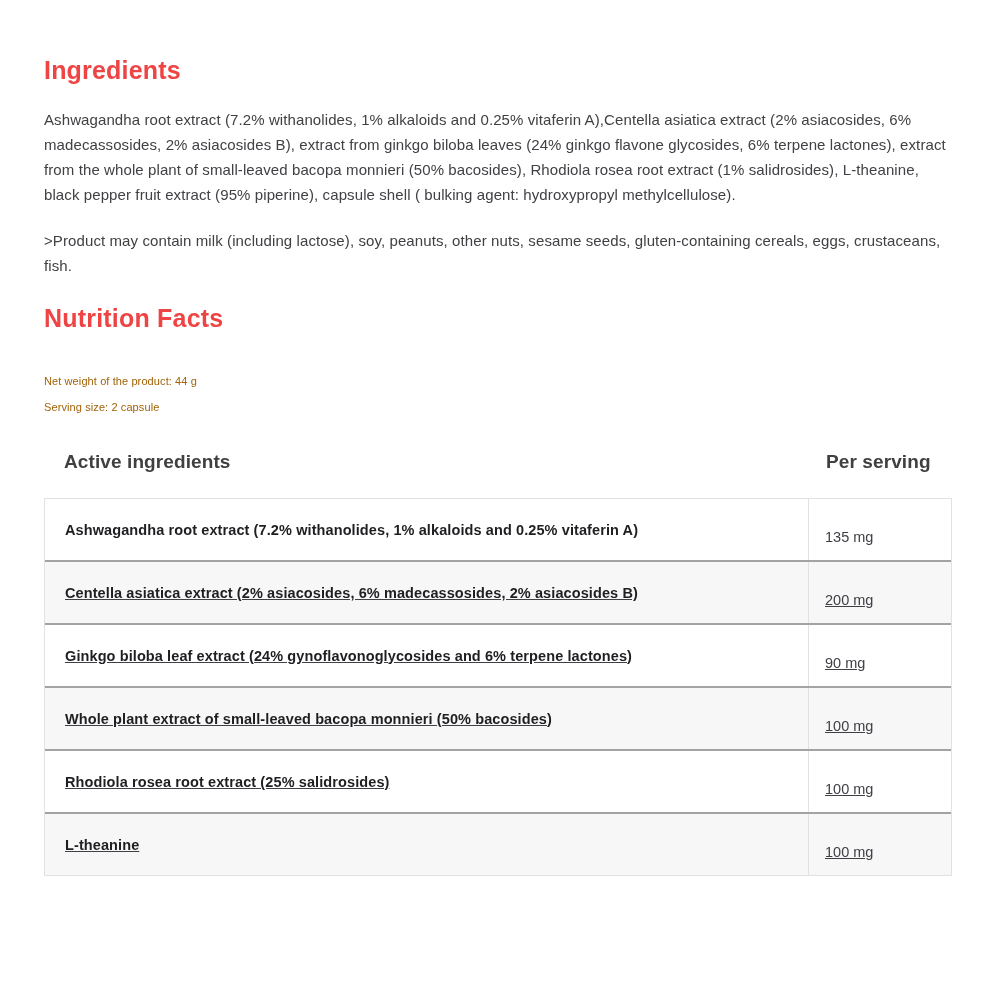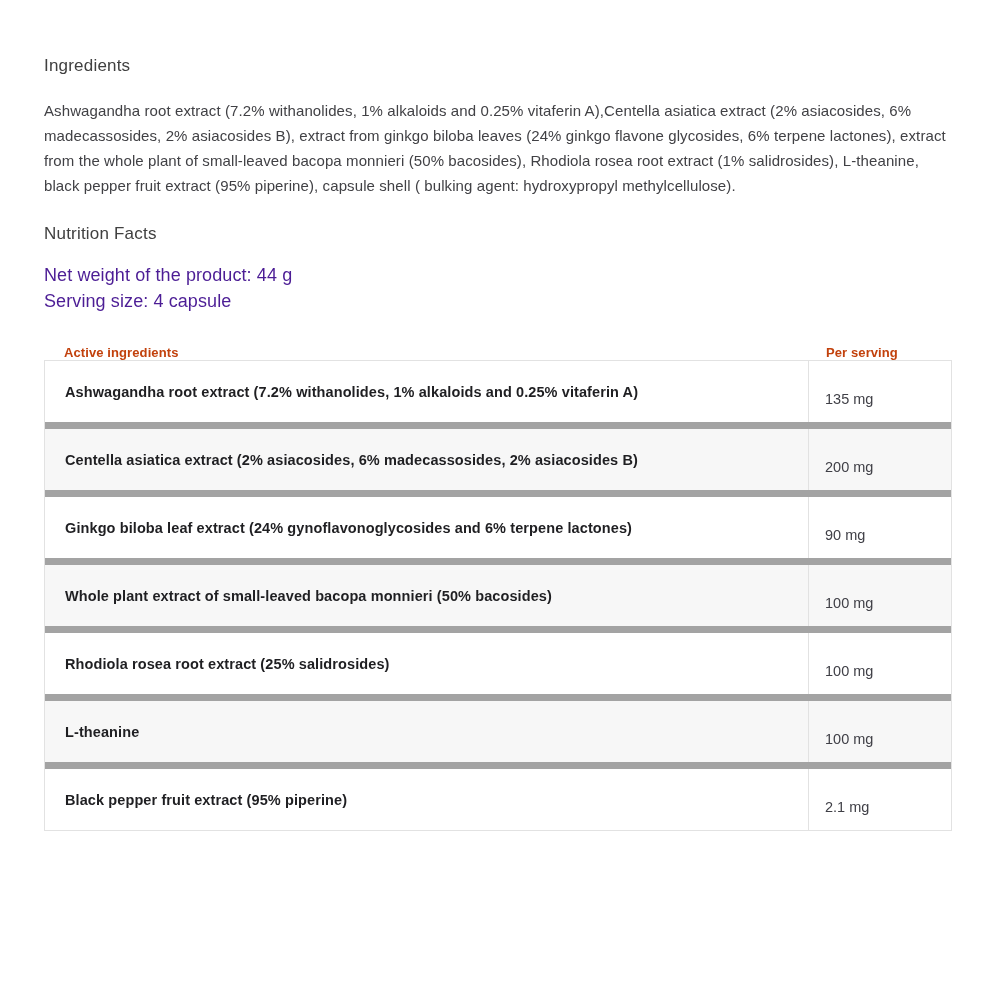--- a/index.html
+++ b/index.html
@@ -11,71 +11,73 @@
     width: 1000px;
     height: 1000px;
     font-family: "Liberation Sans", sans-serif;
     color: #3f3f46;
     overflow: hidden;
   }
   .container {
     padding: 56px 48px 0 44px;
   }
   .section-heading {
-    font-size: 17px;
-    font-weight: 400;
-    color: #404040;
+    font-size: 25px;
+    font-weight: 700;
+    color: #ef4444;
     letter-spacing: 0.2px;
     margin: 0 0 22px 0;
   }
   .section-heading.second {
     margin-top: 26px;
-    margin-bottom: 19px;
+    margin-bottom: 36px;
   }
   .body-text {
     font-size: 15px;
     line-height: 25px;
     letter-spacing: 0.1px;
     color: #414145;
     margin: 0 0 21px 0;
     max-width: 910px;
   }
   .fact-line {
-    font-size: 18px;
+    font-size: 11px;
     line-height: 25.5px;
     letter-spacing: 0.1px;
-    color: #4c1d95;
+    color: #a16207;
   }
   .table-header {
     display: flex;
     margin-top: 31px;
-    font-size: 13px;
+    margin-bottom: 25px;
+    font-size: 19px;
     font-weight: 700;
-    color: #c2410c;
+    color: #404040;
     letter-spacing: 0.1px;
   }
   .table-header .col-name {
     flex: 1;
     padding-left: 20px;
   }
   .table-header .col-amount {
     width: 142px;
     padding-left: 16px;
     box-sizing: border-box;
   }
   .ing-table {
     border: 1px solid #e2e2e2;
     background: #ffffff;
   }
   .t-row {
     display: flex;
     min-height: 61px;
   }
   .t-row + .t-row {
-    border-top: 7px solid #a3a3a3;
+    border-top: 2px solid #a3a3a3;
+    text-decoration: underline;
   }
   .t-row:nth-child(even) {
     background: #f7f7f7;
   }
   .cell-name {
     flex: 1;
     display: flex;
     align-items: center;
     padding: 10px 24px 10px 20px;
     border-right: 1px solid #e2e2e2;
@@ -96,25 +98,26 @@
 </style>
 </head>
 <body>
 
 <div class="container">
 
   <h2 class="section-heading">Ingredients</h2>
 
   <p class="body-text">Ashwagandha root extract (7.2% withanolides, 1% alkaloids and 0.25% vitaferin A),Centella asiatica extract (2% asiacosides, 6% madecassosides, 2% asiacosides B), extract from ginkgo biloba leaves (24% ginkgo flavone glycosides, 6% terpene lactones), extract from the whole plant of small-leaved bacopa monnieri (50% bacosides), Rhodiola rosea root extract (1% salidrosides), L-theanine, black pepper fruit extract (95% piperine), capsule shell ( bulking agent: hydroxypropyl methylcellulose).</p>
 
+  <p class="body-text">&gt;Product may contain milk (including lactose), soy, peanuts, other nuts, sesame seeds, gluten-containing cereals, eggs, crustaceans, fish.</p>
 
   <h2 class="section-heading second">Nutrition Facts</h2>
 
   <div class="fact-line">Net weight of the product: 44 g</div>
-  <div class="fact-line">Serving size: 4 capsule</div>
+  <div class="fact-line">Serving size: 2 capsule</div>
 
   <div class="table-header">
     <div class="col-name">Active ingredients</div>
     <div class="col-amount">Per serving</div>
   </div>
 
   <div class="ing-table">
 
     <div class="t-row">
       <div class="cell-name">Ashwagandha root extract (7.2% withanolides, 1% alkaloids and 0.25% vitaferin A)</div>
@@ -139,20 +142,16 @@
     <div class="t-row">
       <div class="cell-name">Rhodiola rosea root extract (25% salidrosides)</div>
       <div class="cell-amount">100 mg</div>
     </div>
 
     <div class="t-row">
       <div class="cell-name">L-theanine</div>
       <div class="cell-amount">100 mg</div>
     </div>
 
-    <div class="t-row">
-      <div class="cell-name">Black pepper fruit extract (95% piperine)</div>
-      <div class="cell-amount">2.1 mg</div>
-    </div>
 
   </div>
 
 </div>
 
 </body></html>

